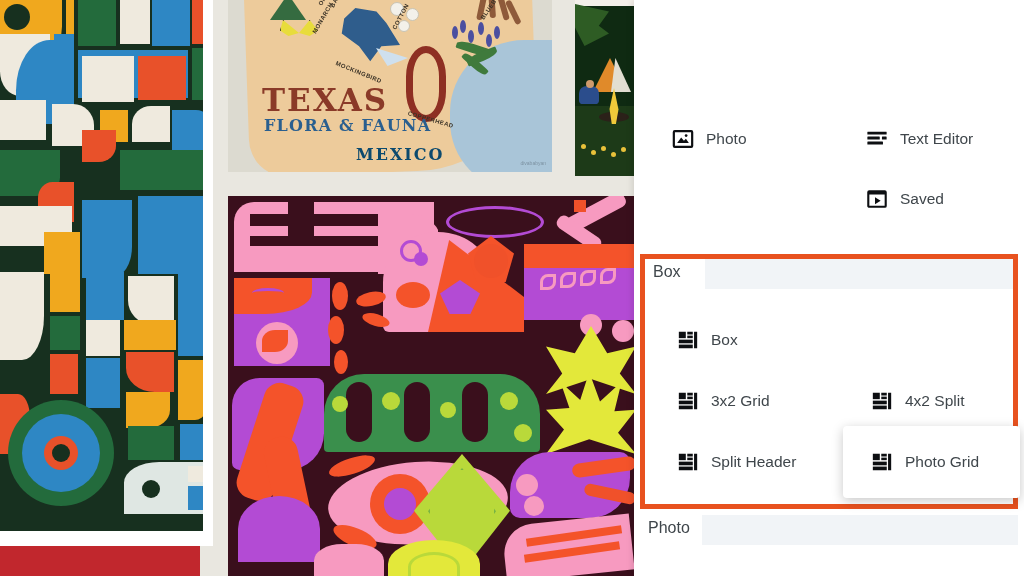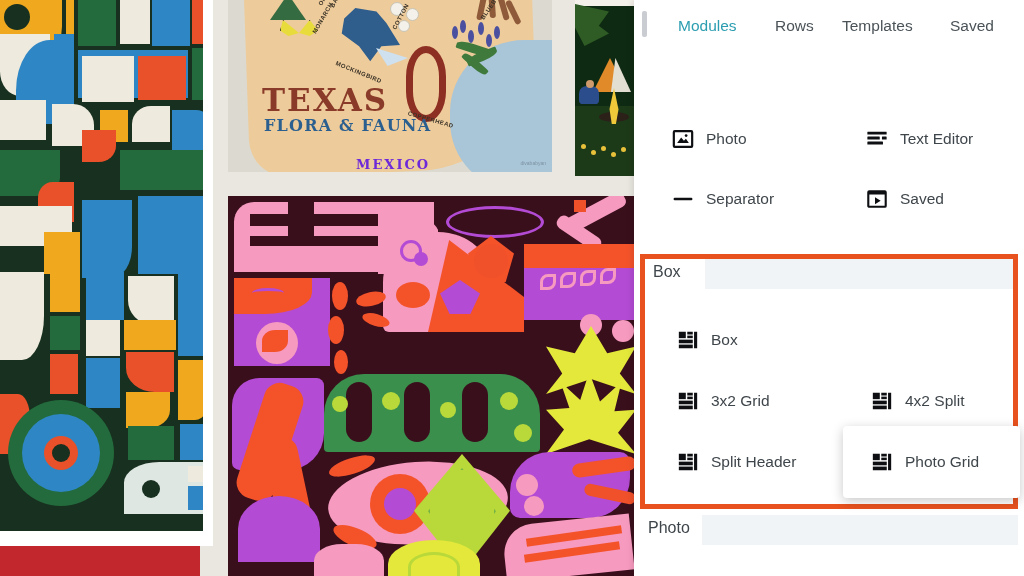--- a/index.html
+++ b/index.html
@@ -50,23 +50,23 @@
     position:absolute; left:34px; top:82px;
     font-family:"DejaVu Serif", serif; font-weight:bold; font-size:31px;
     letter-spacing:2px; color:#8a3a28;
   }
   .tx-sub {
     position:absolute; left:36px; top:116px;
     font-family:"DejaVu Serif", serif; font-weight:bold; font-size:16px;
     letter-spacing:1.2px; color:#2a5f8f;
   }
   .tx-mexico {
-    position:absolute; left:128px; top:157px;
-    font-family:"DejaVu Serif", serif; font-weight:bold; font-size:13px;
-    letter-spacing:2px; color:#6d28d9;
+    position:absolute; left:128px; top:145px;
+    font-family:"DejaVu Serif", serif; font-weight:bold; font-size:16px;
+    letter-spacing:2px; color:#0c4a6e;
   }
   .tx-lbl {
     position:absolute; font-size:6px; font-weight:bold; letter-spacing:.5px;
     color:#3a3226; white-space:nowrap; transform-origin:left center;
   }
   .tx-sig { position:absolute; right:6px; bottom:6px; font-size:5px; color:#7d93a3; }
 
   .tx-butterfly{position:absolute;left:52px;top:20px;width:38px;height:26px;
     background:#e8dc3c;clip-path:polygon(50% 50%,8% 0,0 40%,22% 62%,50% 50%,78% 0,100% 40%,78% 62%);
     border:1px solid #2b2a1c;}
@@ -395,27 +395,20 @@
     <div class="fk" style="left:276px;top:324px;width:128px;height:56px;background:#f79ac0;border-radius:30px 0 0 0;transform:rotate(-6deg);"></div>
     <div class="fk" style="left:298px;top:336px;width:96px;height:8px;background:#f4532a;transform:rotate(-8deg);"></div>
     <div class="fk" style="left:296px;top:352px;width:96px;height:8px;background:#f4532a;transform:rotate(-8deg);"></div>
     <div class="fk" style="left:160px;top:344px;width:92px;height:48px;background:#e3e83a;border-radius:50% 50% 0 0;"></div>
     <div class="fk" style="left:180px;top:356px;width:52px;height:30px;border:3px solid #b9d93a;border-radius:50% 50% 0 0;"></div>
     <div class="fk" style="left:86px;top:348px;width:70px;height:42px;background:#f79ac0;border-radius:40% 40% 0 0;"></div>
   </div>
 
   <div class="panel">
 
-    <div class="tabs">
-      <div class="tab-accent"></div>
-      <div class="tab active" id="tab0">Modules</div>
-      <div class="tab" id="tab1">Rows</div>
-      <div class="tab" id="tab2">Templates</div>
-      <div class="tab" id="tab3">Saved</div>
-    </div>
 
 
     <div class="std-list">
       <div class="mod-item col-a row-1">
         <span class="mi-icon">
           <svg width="22" height="22" viewBox="0 0 24 24">
               <rect x="2" y="3.5" width="20" height="17" rx="1" fill="none" stroke="#0d0f12" stroke-width="2.4"></rect>
               <path d="M5.6 16.4 L10 10.4 L13 14 L15.2 11.6 L18.4 16.4 Z" fill="#0d0f12"></path>
               <circle cx="15.4" cy="8.2" r="1.5" fill="#0d0f12"></circle>
             </svg>
@@ -425,28 +418,20 @@
       <div class="mod-item col-b row-1">
         <span class="mi-icon">
           <svg width="22" height="22" viewBox="0 0 24 24" fill="#0d0f12">
               <rect x="1.5" y="4" width="21" height="3.2" rx="0.4"></rect>
               <rect x="1.5" y="9.4" width="13.5" height="3.2" rx="0.4"></rect>
               <rect x="17.4" y="9.4" width="5.1" height="3.2" rx="0.4"></rect>
               <rect x="1.5" y="14.8" width="17" height="3.2" rx="0.4"></rect>
             </svg>
         </span>
         <span class="mi-label">Text Editor</span>
-      </div>
-      <div class="mod-item col-a row-2">
-        <span class="mi-icon">
-          <svg width="22" height="22" viewBox="0 0 24 24">
-              <line x1="3" y1="12" x2="21" y2="12" stroke="#0d0f12" stroke-width="2.6" stroke-linecap="round"></line>
-            </svg>
-        </span>
-        <span class="mi-label">Separator</span>
       </div>
       <div class="mod-item col-b row-2">
         <span class="mi-icon">
           <svg width="22" height="22" viewBox="0 0 24 24">
               <rect x="2.5" y="3.5" width="19" height="17" rx="1" fill="none" stroke="#0d0f12" stroke-width="2.3"></rect>
               <rect x="2.5" y="3.5" width="19" height="3.6" fill="#0d0f12"></rect>
               <path d="M9.8 10.2 L16 13.9 L9.8 17.6 Z" fill="#0d0f12"></path>
             </svg>
         </span>
         <span class="mi-label">Saved</span>

